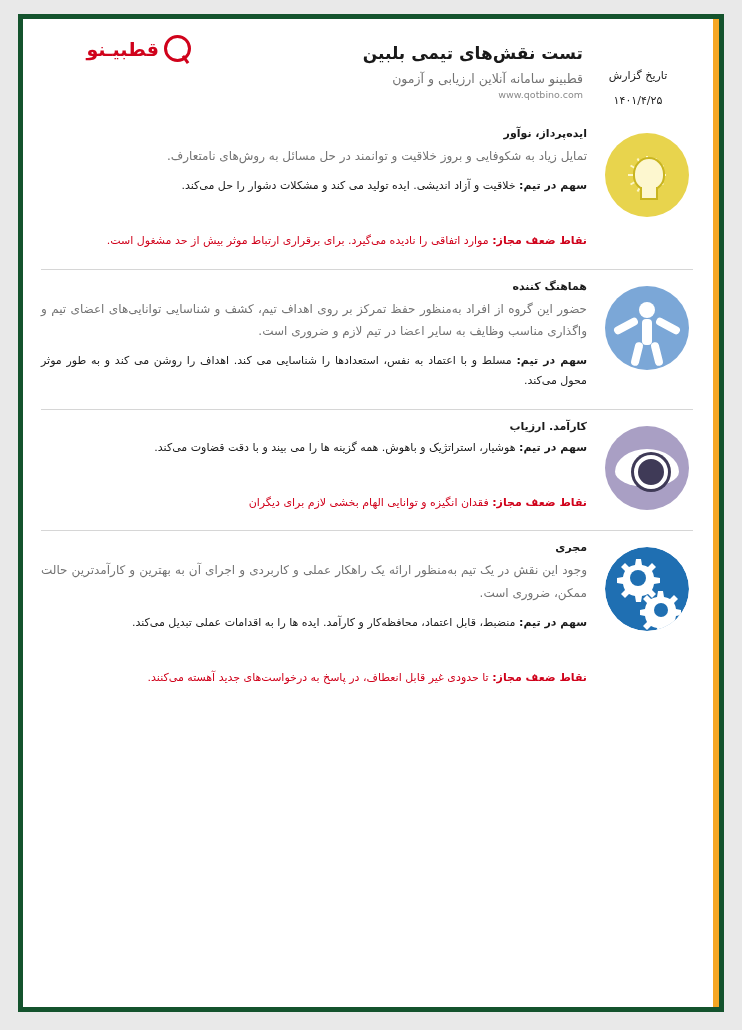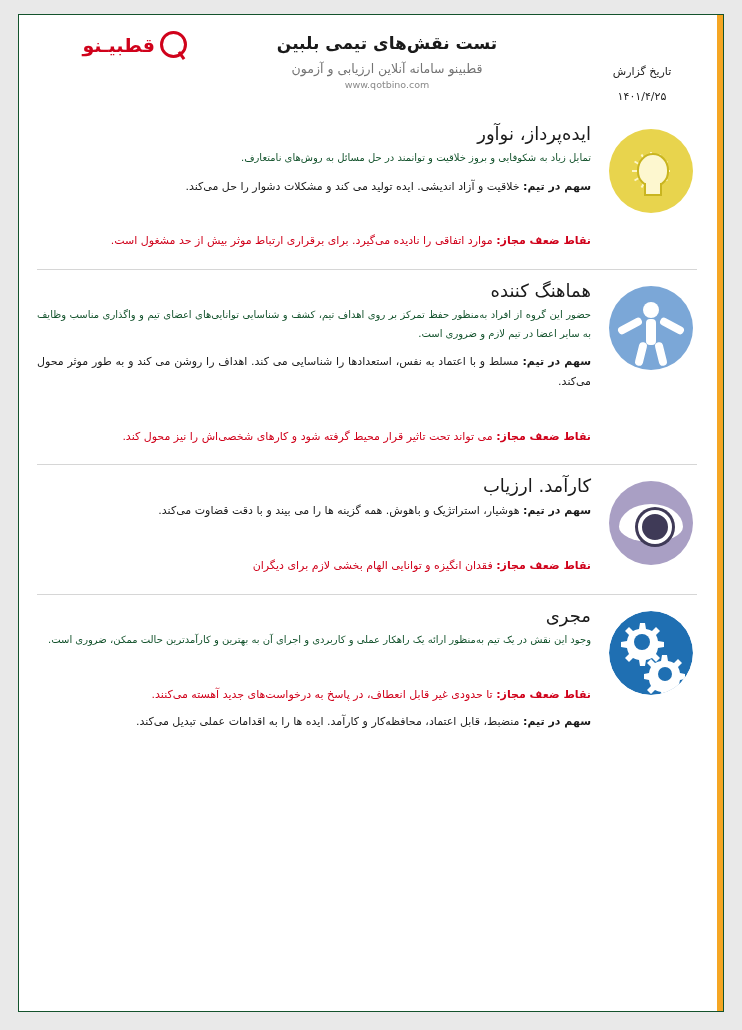--- a/index.html
+++ b/index.html
@@ -12,21 +12,21 @@
     width: 742px;
     height: 1030px;
     margin: 0 auto;
     background: #e9e9e9;
     box-sizing: border-box;
     padding: 14px 18px 18px 18px;
     position: relative;
   }
   .sheet {
     background: #ffffff;
-    border: 1px solid #14532d;
+    border: 5px solid #14532d;
     width: 100%;
     height: 100%;
     box-sizing: border-box;
     position: relative;
     overflow: hidden;
   }
   .accent-bar {
     position: absolute;
     right: 0;
     top: 0;
@@ -71,23 +71,23 @@
     bottom: -5px;
     transform: rotate(-35deg);
   }
   .brand-name {
     color: #d0021b;
     font-size: 19px;
     font-weight: bold;
     letter-spacing: 0.5px;
   }
   .title-block {
-    text-align: center;
+    text-align: right;
     flex: 1;
-    margin-top: 2px;
+    margin-top: 8px;
   }
   .doc-title {
     font-size: 17px;
     font-weight: bold;
     color: #1a1a1a;
     margin: 0 0 8px 0;
   }
   .doc-subtitle {
     font-size: 12.5px;
     color: #737373;
@@ -120,29 +120,29 @@
     gap: 14px;
     padding: 10px 0 10px 0;
     border-bottom: 1px solid #d6d6d6;
   }
   .role:last-child { border-bottom: none; }
   .role-text {
     flex: 1;
     text-align: right;
   }
   .role-name {
-    font-size: 18px;
-    font-weight: normal;
+    font-size: 11px;
+    font-weight: bold;
     color: #1a1a1a;
     margin: 0 0 5px 0;
   }
   .role-desc {
-    font-size: 10px;
+    font-size: 12px;
     line-height: 1.85;
-    color: #14532d;
+    color: #737373;
     text-align: justify;
     margin: 0 0 9px 0;
   }
   .role-line {
     font-size: 11px;
     line-height: 1.8;
     color: #1a1a1a;
     text-align: justify;
     margin: 0 0 8px 0;
   }
@@ -315,24 +315,20 @@
       </section>
 
       <section class="role">
         <div class="role-text">
           <h2 class="role-name">هماهنگ کننده</h2>
           <p class="role-desc">حضور این گروه از افراد به‌منظور حفظ تمرکز بر روی اهداف تیم، کشف و شناسایی توانایی‌های اعضای تیم و واگذاری مناسب وظایف به سایر اعضا در تیم لازم و ضروری است.</p>
           <p class="role-line">
             <span class="lbl">سهم در تیم:</span>
             <span>مسلط و با اعتماد به نفس، استعدادها را شناسایی می کند. اهداف را روشن می کند و به طور موثر محول می‌کند.</span>
           </p>
-          <p class="role-line weak">
-            <span class="lbl">نقاط ضعف مجاز:</span>
-            <span>می تواند تحت تاثیر قرار محیط گرفته شود و کارهای شخصی‌اش را نیز محول کند.</span>
-          </p>
         </div>
         <div class="icon-wrap">
           <div class="icon-circle ic-person">
             <span class="head"></span>
             <span class="arm l"></span>
             <span class="arm r"></span>
             <span class="body"></span>
             <span class="leg l"></span>
             <span class="leg r"></span>
           </div>
@@ -356,27 +352,27 @@
             <span class="sclera"></span>
             <span class="iris"></span>
           </div>
         </div>
       </section>
 
       <section class="role">
         <div class="role-text">
           <h2 class="role-name">مجری</h2>
           <p class="role-desc">وجود این نقش در یک تیم به‌منظور ارائه یک راهکار عملی و کاربردی و اجرای آن به بهترین و کارآمدترین حالت ممکن، ضروری است.</p>
+          <p class="role-line">
+            <span class="lbl">سهم در تیم:</span>
+            <span>منضبط، قابل اعتماد، محافظه‌کار و کارآمد. ایده ها را به اقدامات عملی تبدیل می‌کند.</span>
+          </p>
           <p class="role-line weak">
             <span class="lbl">نقاط ضعف مجاز:</span>
             <span>تا حدودی غیر قابل انعطاف، در پاسخ به درخواست‌های جدید آهسته می‌کنند.</span>
-          </p>
-          <p class="role-line">
-            <span class="lbl">سهم در تیم:</span>
-            <span>منضبط، قابل اعتماد، محافظه‌کار و کارآمد. ایده ها را به اقدامات عملی تبدیل می‌کند.</span>
           </p>
         </div>
         <div class="icon-wrap">
           <div class="icon-circle ic-gear">
             <svg width="84" height="84" viewBox="0 0 84 84" aria-hidden="true">
               <circle cx="42" cy="42" r="42" fill="#1f6fb2"></circle>
               <g fill="#ffffff">
                 <path d="M31 12 l5 0 1 6 a16 16 0 0 1 6 2 l4-4 4 4 -4 4 a16 16 0 0 1 2 6 l6 1 0 5 -6 1 a16 16 0 0 1 -2 6 l4 4 -4 4 -4-4 a16 16 0 0 1 -6 2 l-1 6 -5 0 -1-6 a16 16 0 0 1 -6-2 l-4 4 -4-4 4-4 a16 16 0 0 1 -2-6 l-6-1 0-5 6-1 a16 16 0 0 1 2-6 l-4-4 4-4 4 4 a16 16 0 0 1 6-2 z"></path>
                 <path d="M53 44 l5 0 1 6 a15 15 0 0 1 6 2 l4-4 4 4 -4 4 a15 15 0 0 1 2 6 l5 1 0 5 -5 1 a15 15 0 0 1 -2 6 l4 4 -4 4 -4-4 a15 15 0 0 1 -6 2 l-1 5 -5 0 -1-5 a15 15 0 0 1 -6-2 l-4 4 -4-4 4-4 a15 15 0 0 1 -2-6 l-5-1 0-5 5-1 a15 15 0 0 1 2-6 l-4-4 4-4 4 4 a15 15 0 0 1 6-2 z"></path>
               </g>

